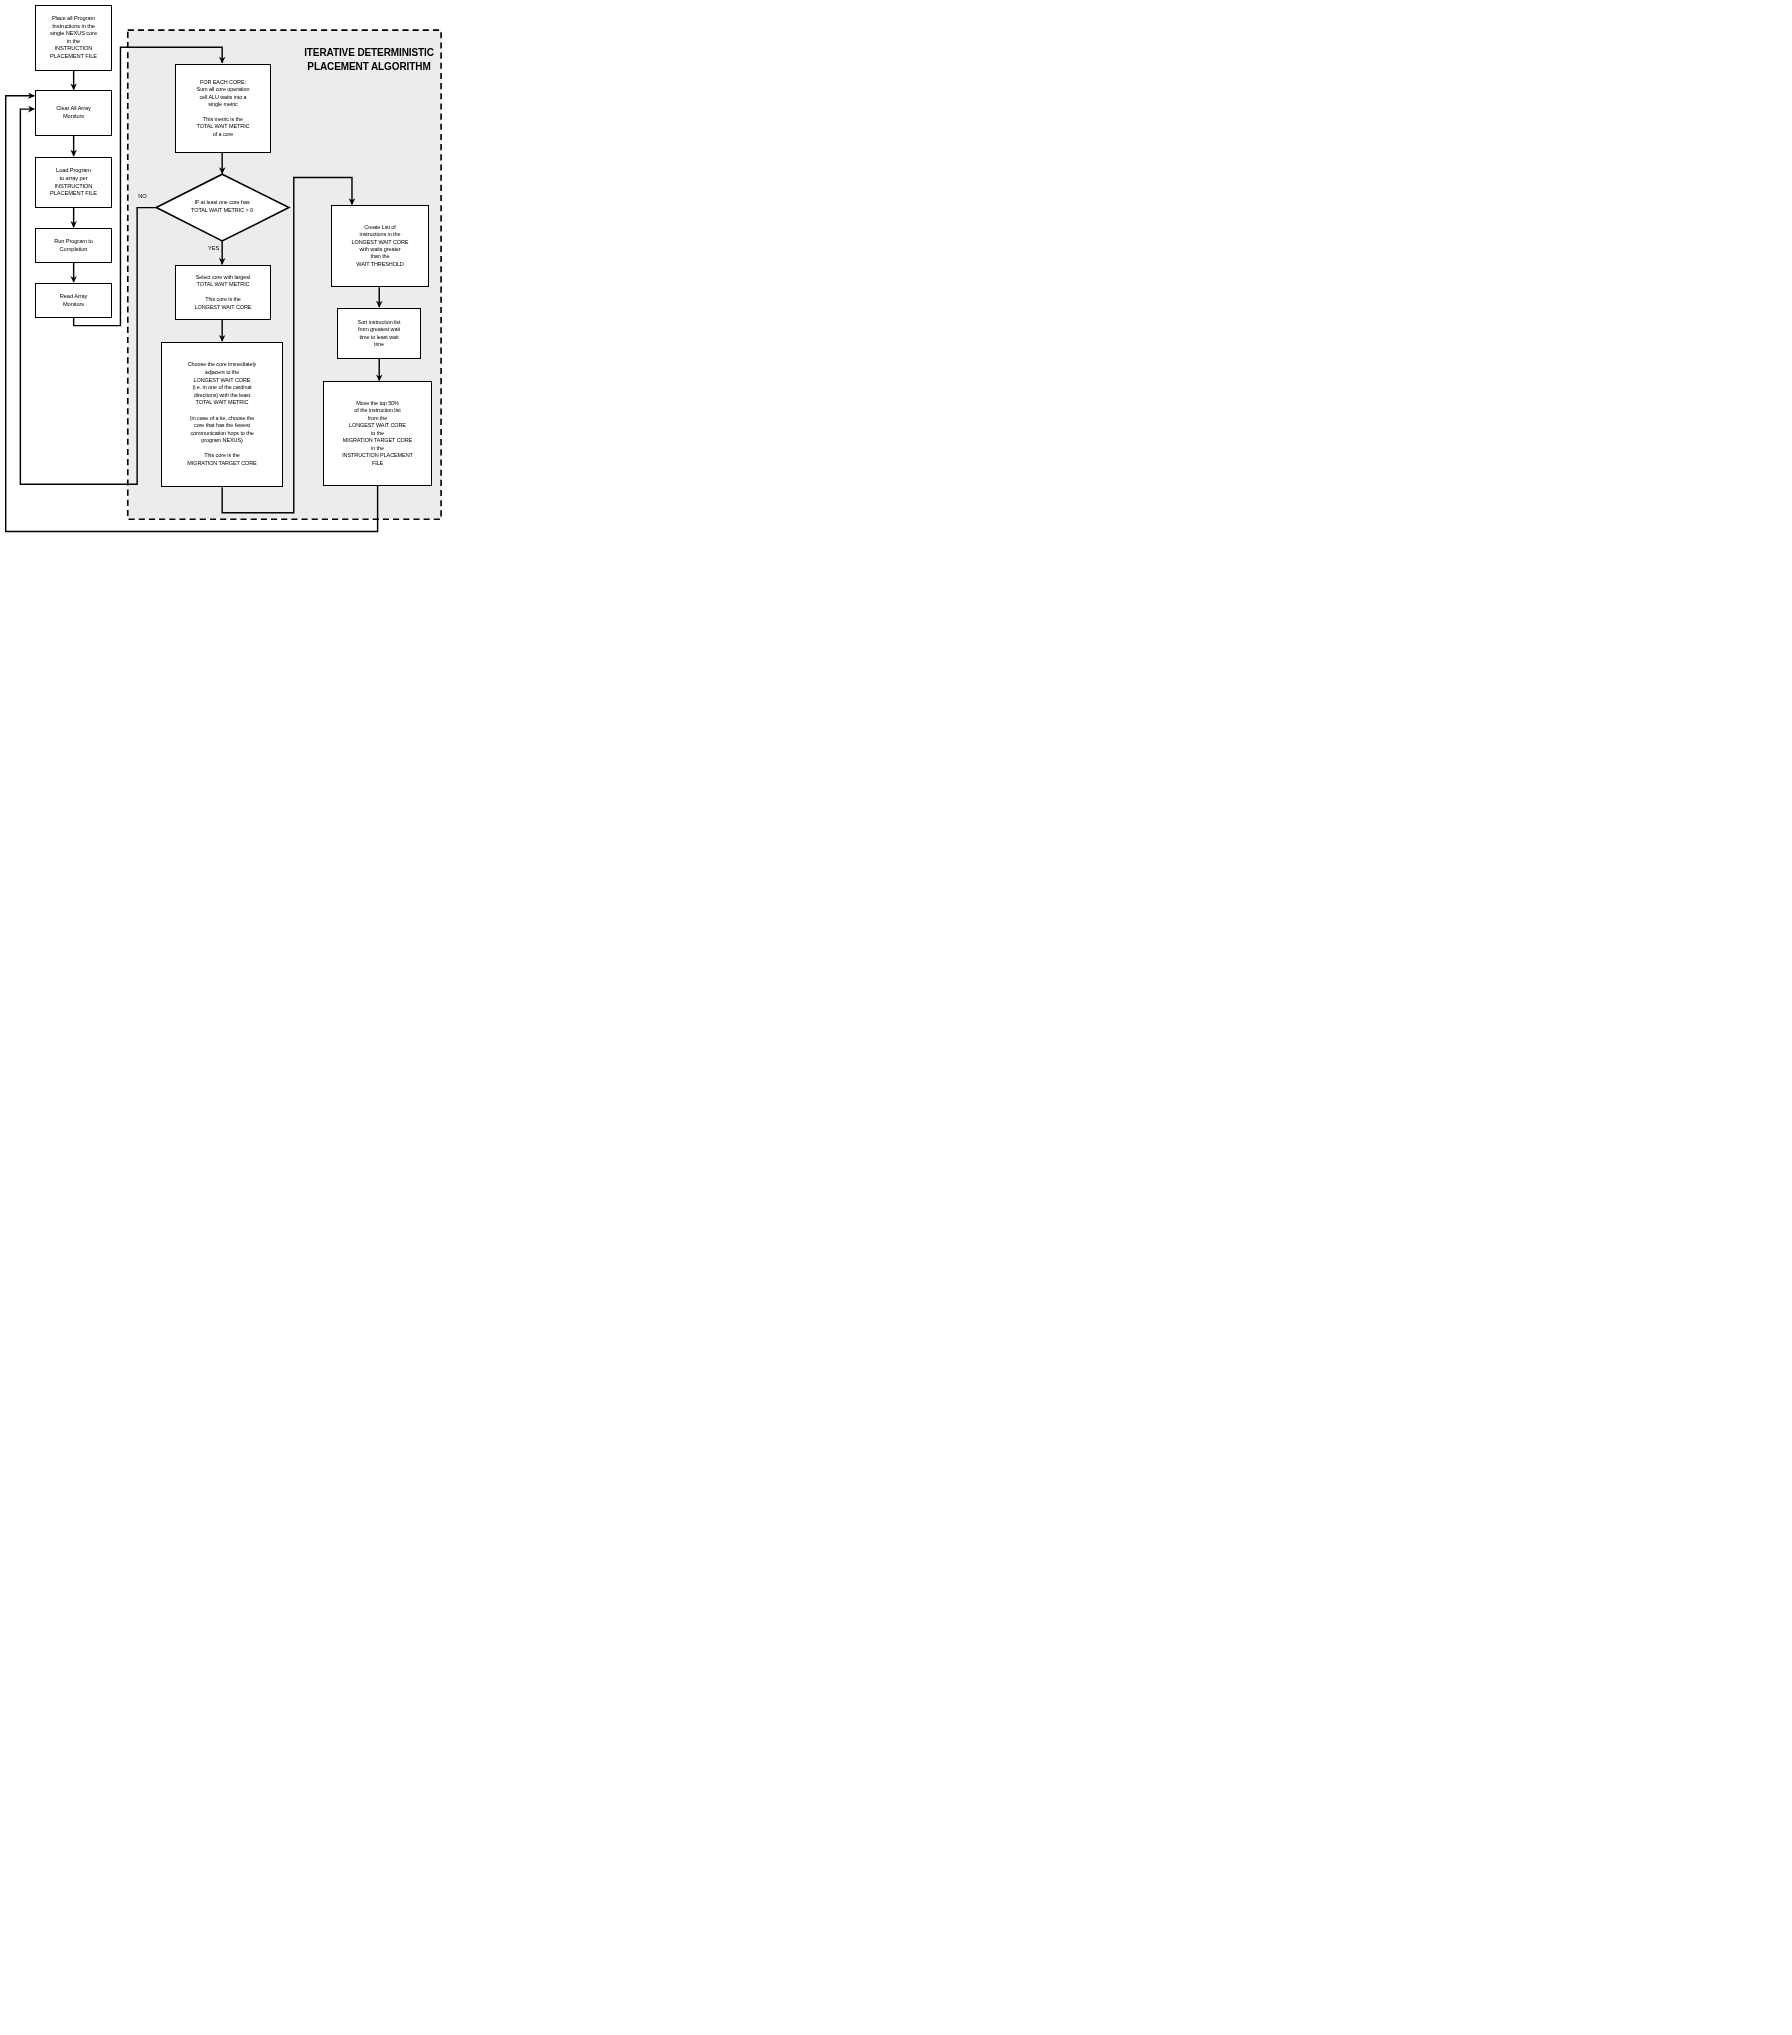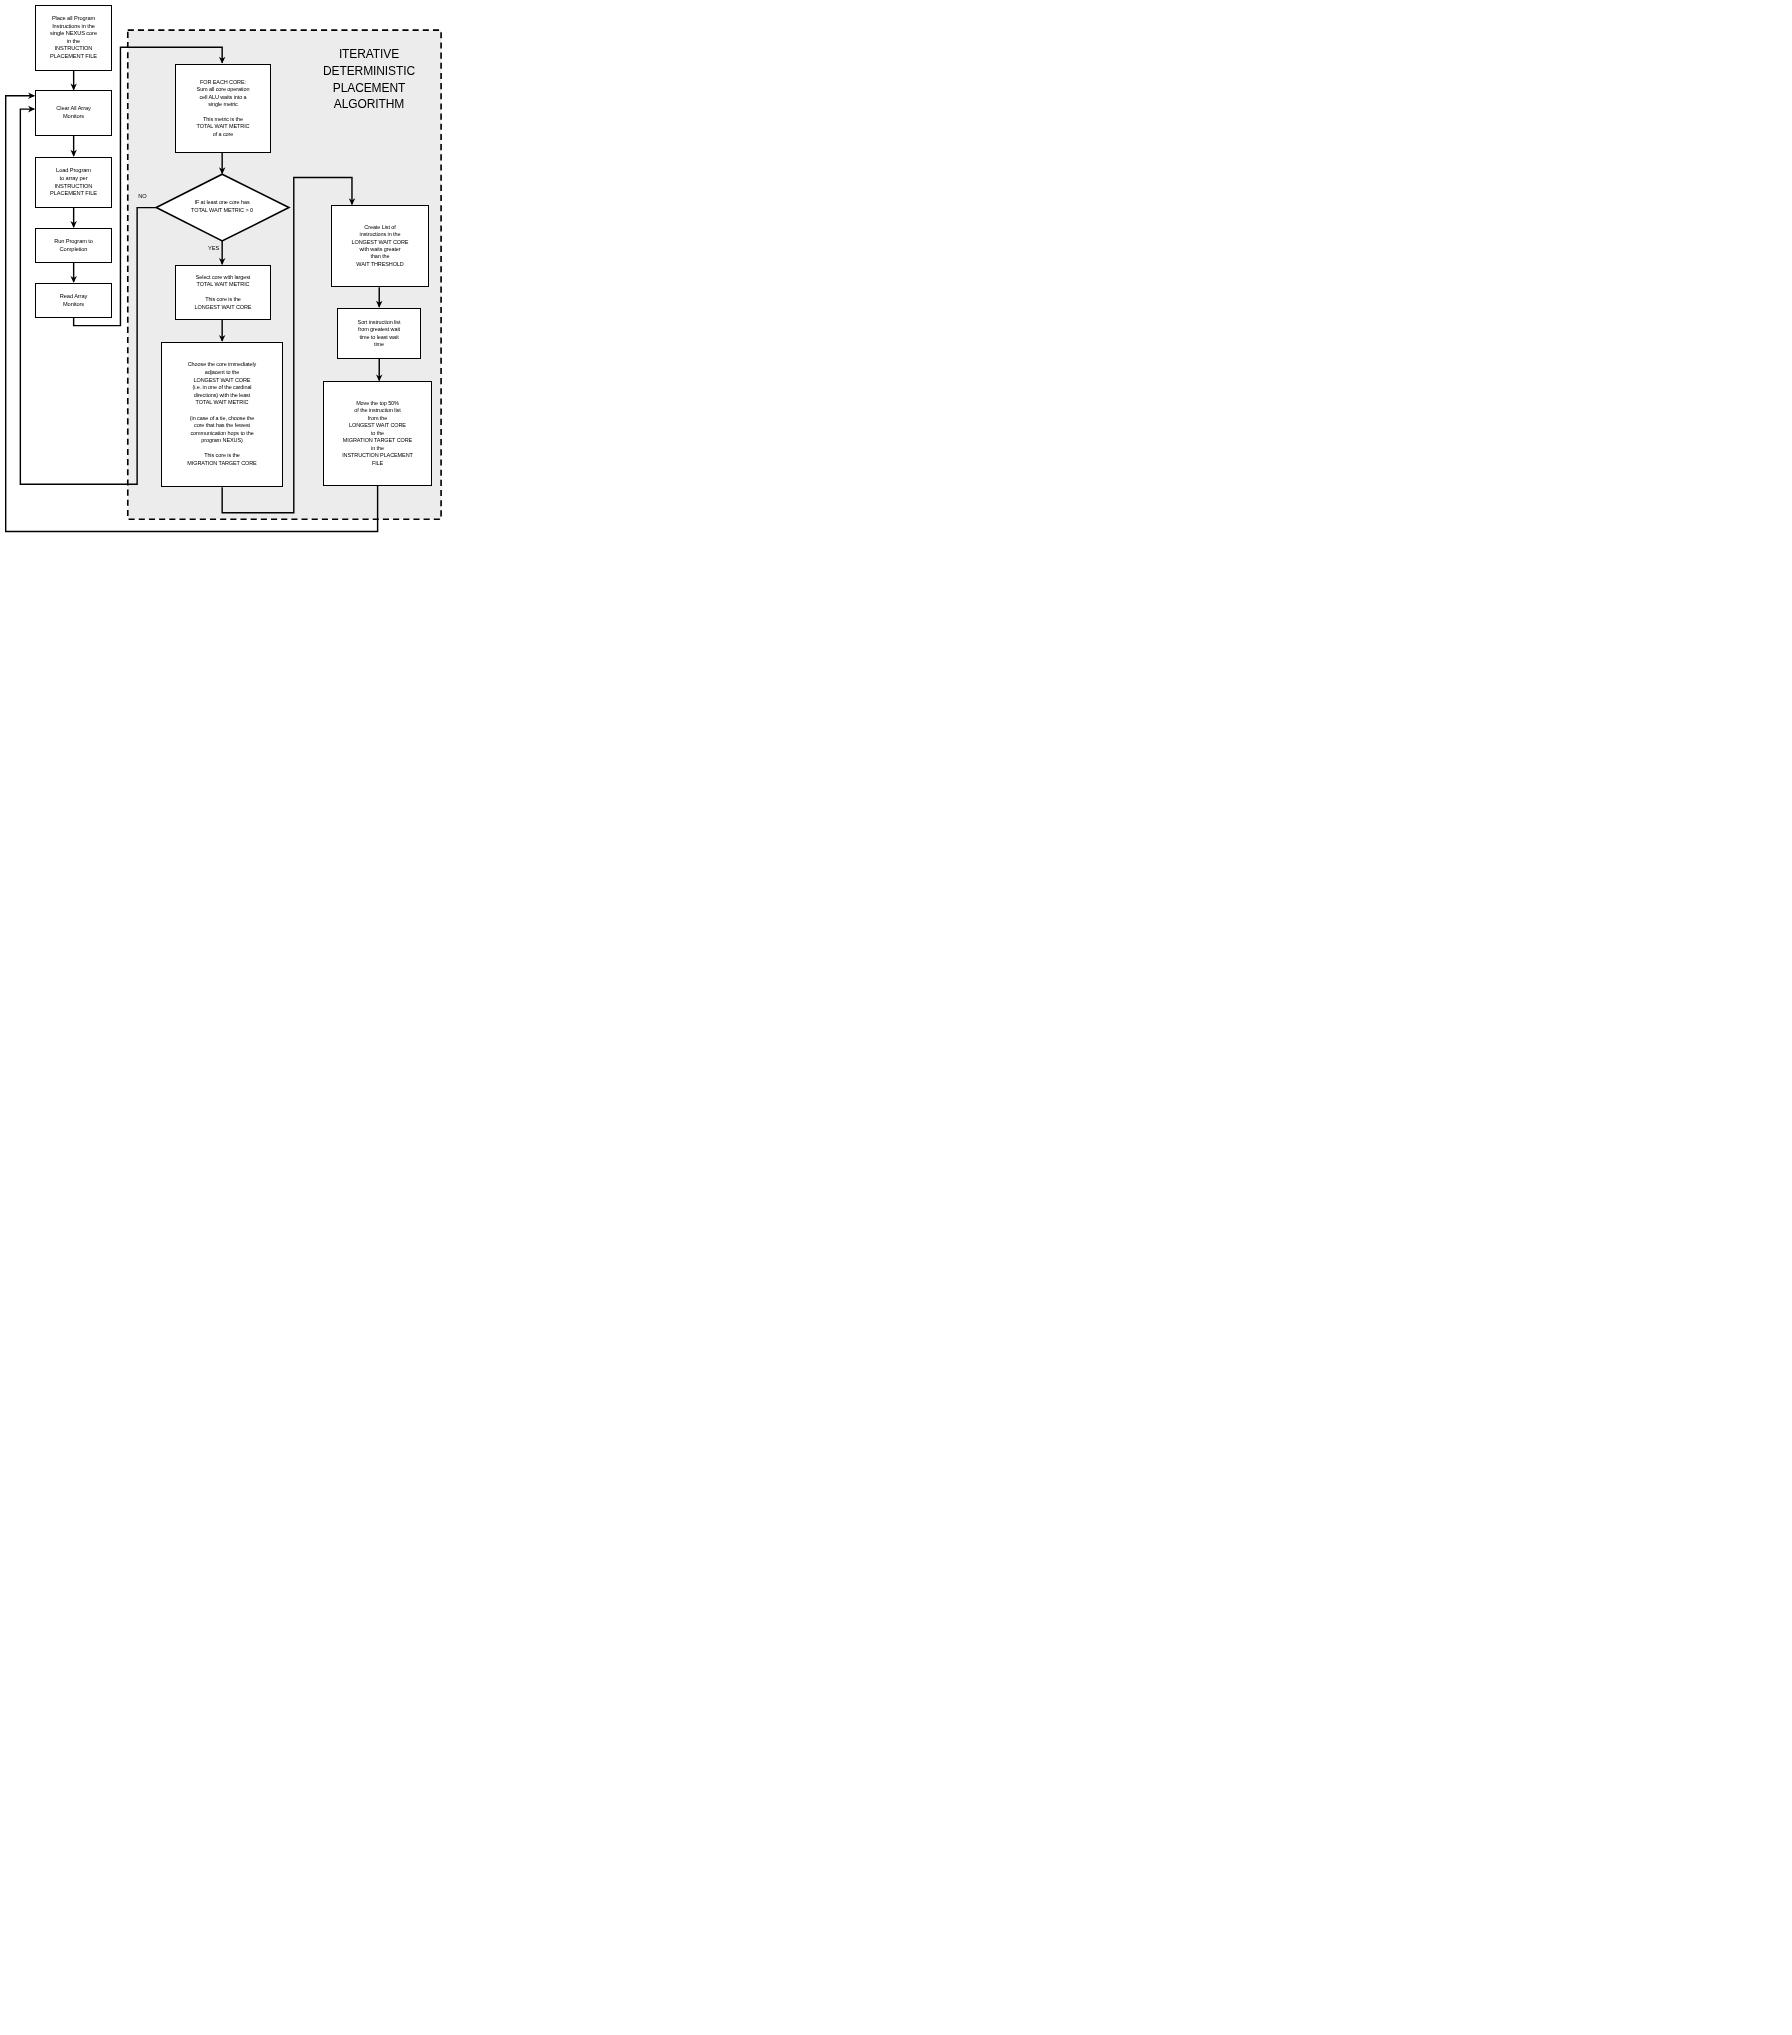--- a/index.html
+++ b/index.html
@@ -34,22 +34,22 @@
   }
   .diamond-text{
     position:absolute;z-index:4;
     display:flex;align-items:center;justify-content:center;
     text-align:center;
     font-size:5.5px;line-height:1.4;letter-spacing:-0.1px;
     white-space:pre-line;
   }
   .algo-title{
     position:absolute;z-index:4;
-    font-weight:normal;
-    font-size:12px;line-height:1.4;
+    font-weight:bold;
+    font-size:10px;line-height:1.4;
     text-align:center;
     white-space:pre-line;
     letter-spacing:-0.1px;
   }
 </style>
 </head>
 <body>
 
 <div id="canvas">
 

